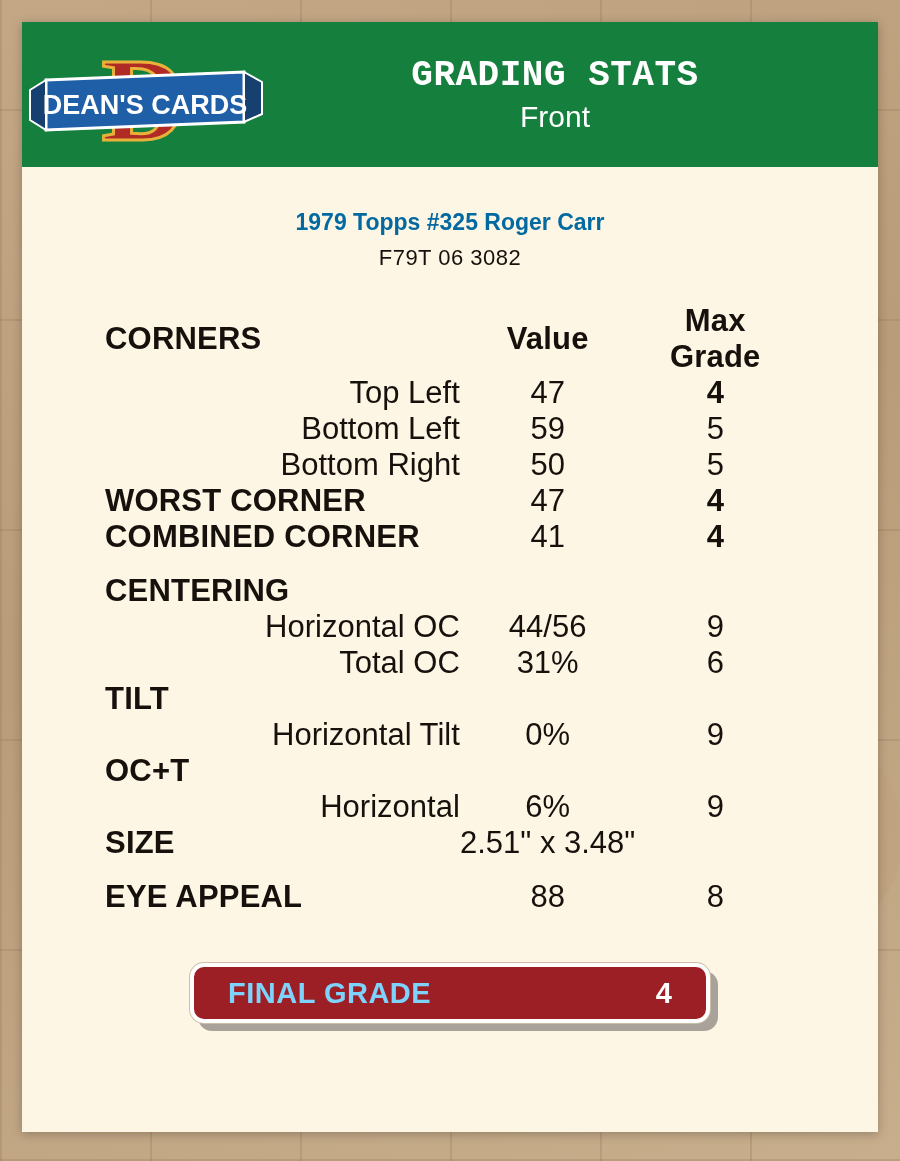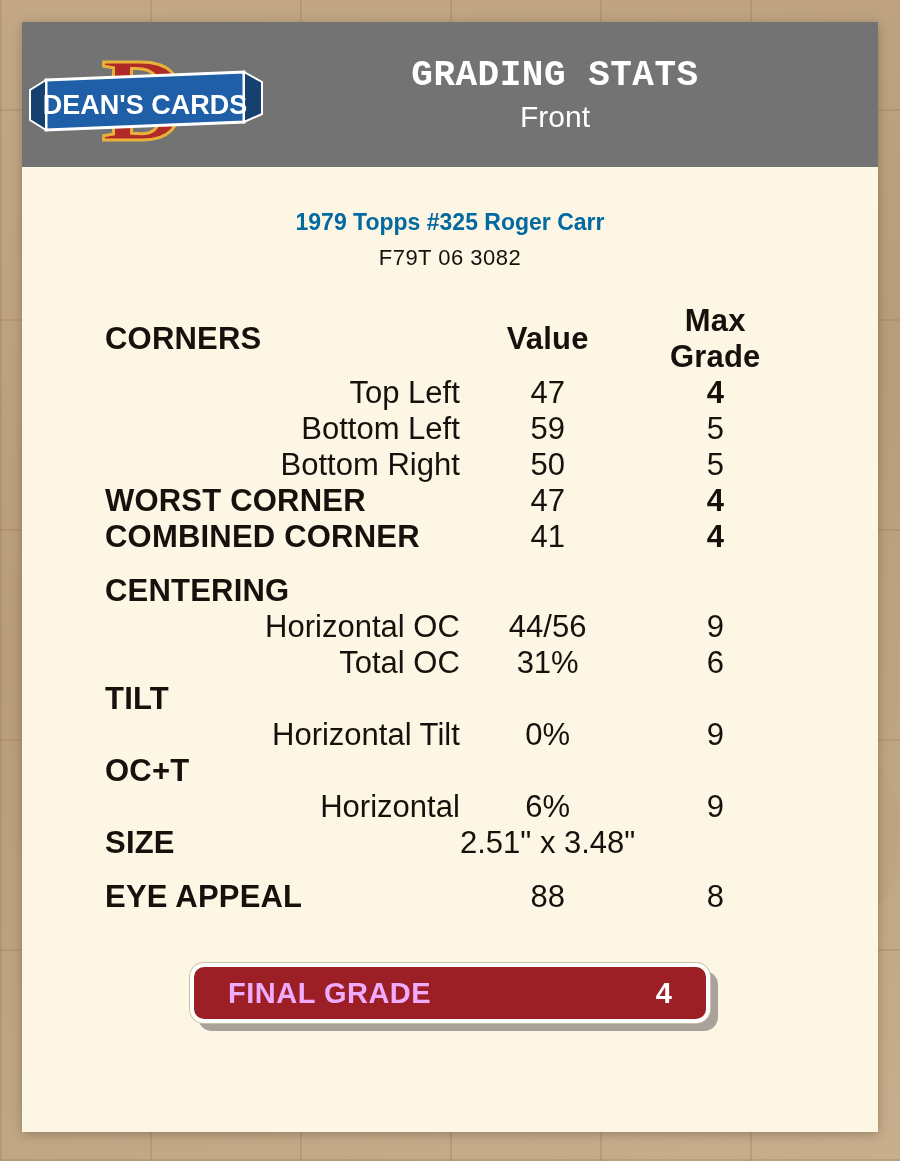--- a/index.html
+++ b/index.html
@@ -31,21 +31,21 @@
     left: 22px;
     top: 22px;
     width: 856px;
     height: 1110px;
     background: #fdf6e4;
     box-shadow: 0 2px 10px rgba(0,0,0,0.25);
     z-index: 1;
   }
   .header {
     height: 145px;
-    background: #737373;
+    background: #15803d;
     display: flex;
     align-items: center;
     position: relative;
   }
   .logo {
     width: 250px;
     height: 145px;
     position: relative;
     flex: none;
   }
@@ -126,21 +126,21 @@
     border: 4px solid #ffffff;
     border-radius: 14px;
     display: flex;
     align-items: center;
     justify-content: space-between;
     padding: 0 34px;
     box-sizing: border-box;
     box-shadow: 0 0 0 1px #cbbfa7;
   }
   .final-grade .label {
-    color: #f0abfc;
+    color: #7dd3fc;
     font-size: 29px;
     font-weight: bold;
     letter-spacing: 0.5px;
   }
   .final-grade .value {
     color: #ffffff;
     font-size: 29px;
     font-weight: bold;
   }
 </style>

